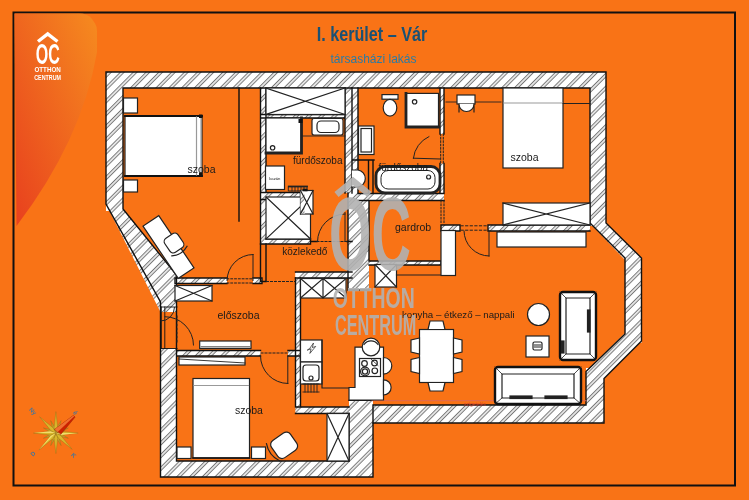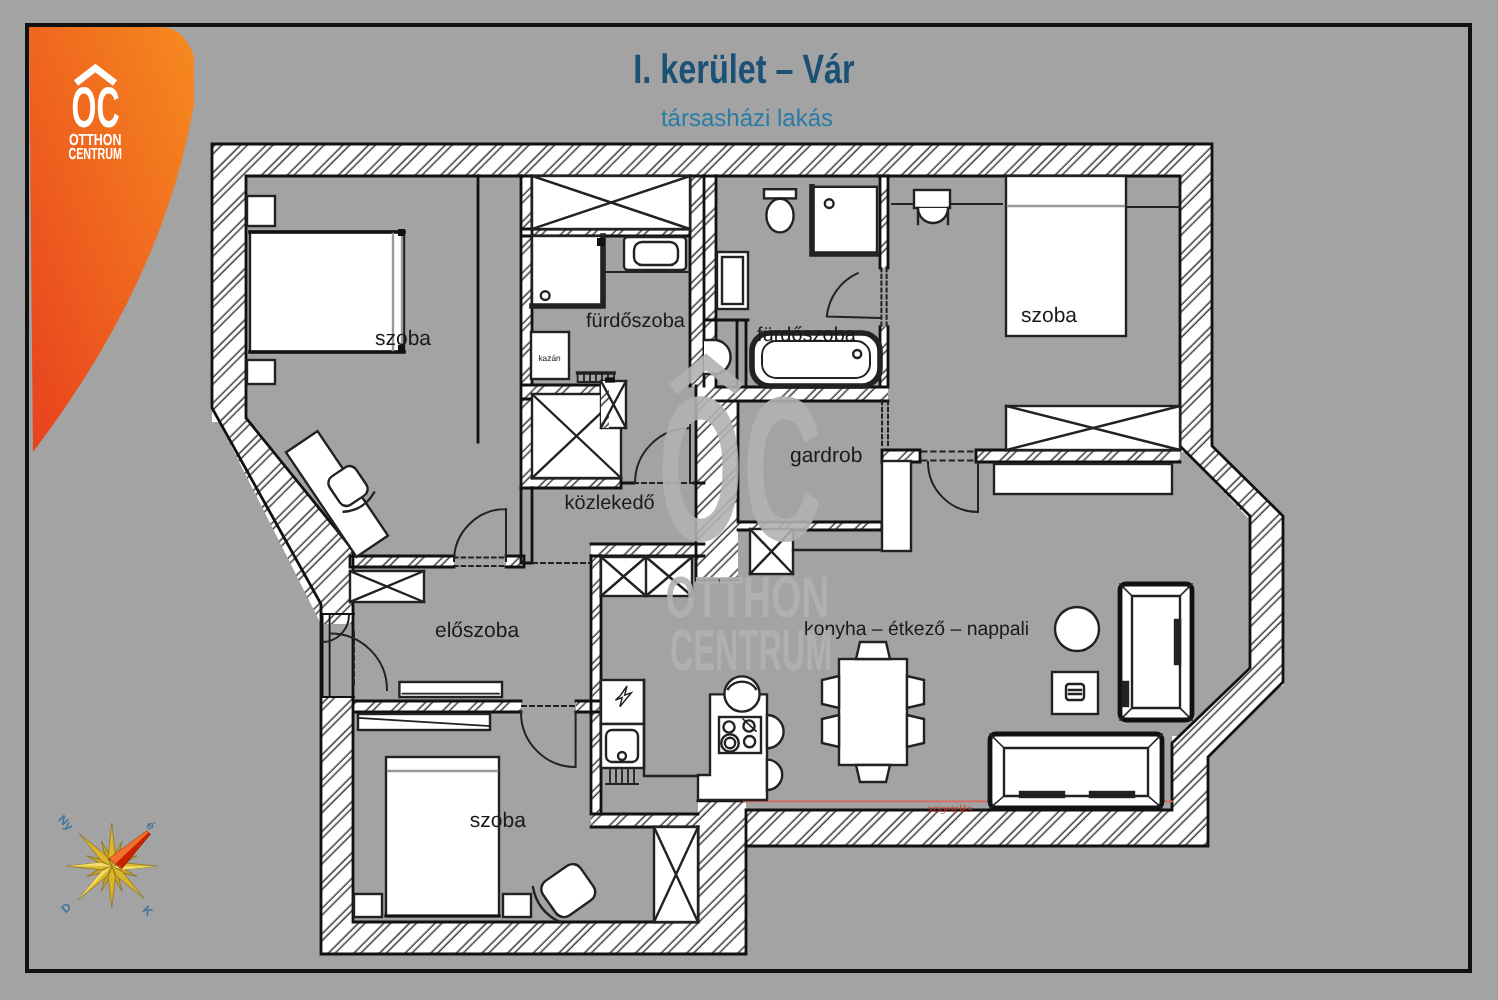--- a/index.html
+++ b/index.html
@@ -1,16 +1,16 @@
 <!DOCTYPE html>
 <html><head>
 <meta charset="utf-8">
 <style>
   html,body{margin:0;padding:0;background:#fff;}
-  #page{position:relative;width:749px;height:500px;background:#a3a3a3;overflow:hidden;
+  #page{position:relative;width:749px;height:500px;background:#f97316;overflow:hidden;
         font-family:"Liberation Sans", sans-serif;text-decoration:underline;}
   svg{position:absolute;left:0;top:0;}
 </style>
 </head>
 <body>
 <div id="page">
 <svg width="749" height="500" viewBox="0 0 749 500">
 <defs>
   <pattern id="h" width="9.05" height="9.05" patternUnits="userSpaceOnUse" patternTransform="rotate(45)">
     <rect width="9.05" height="9.05" fill="#fff"></rect>

